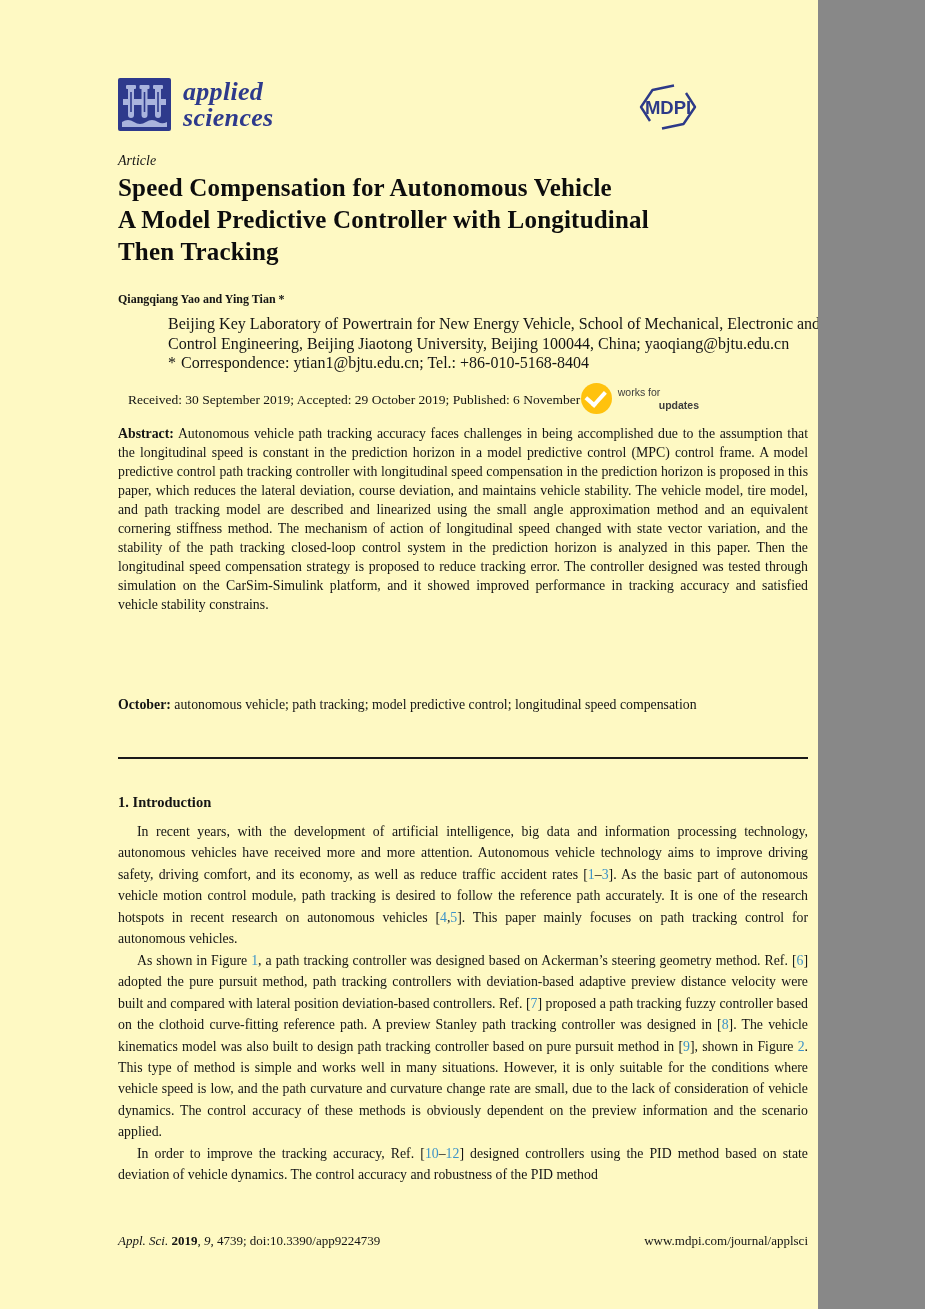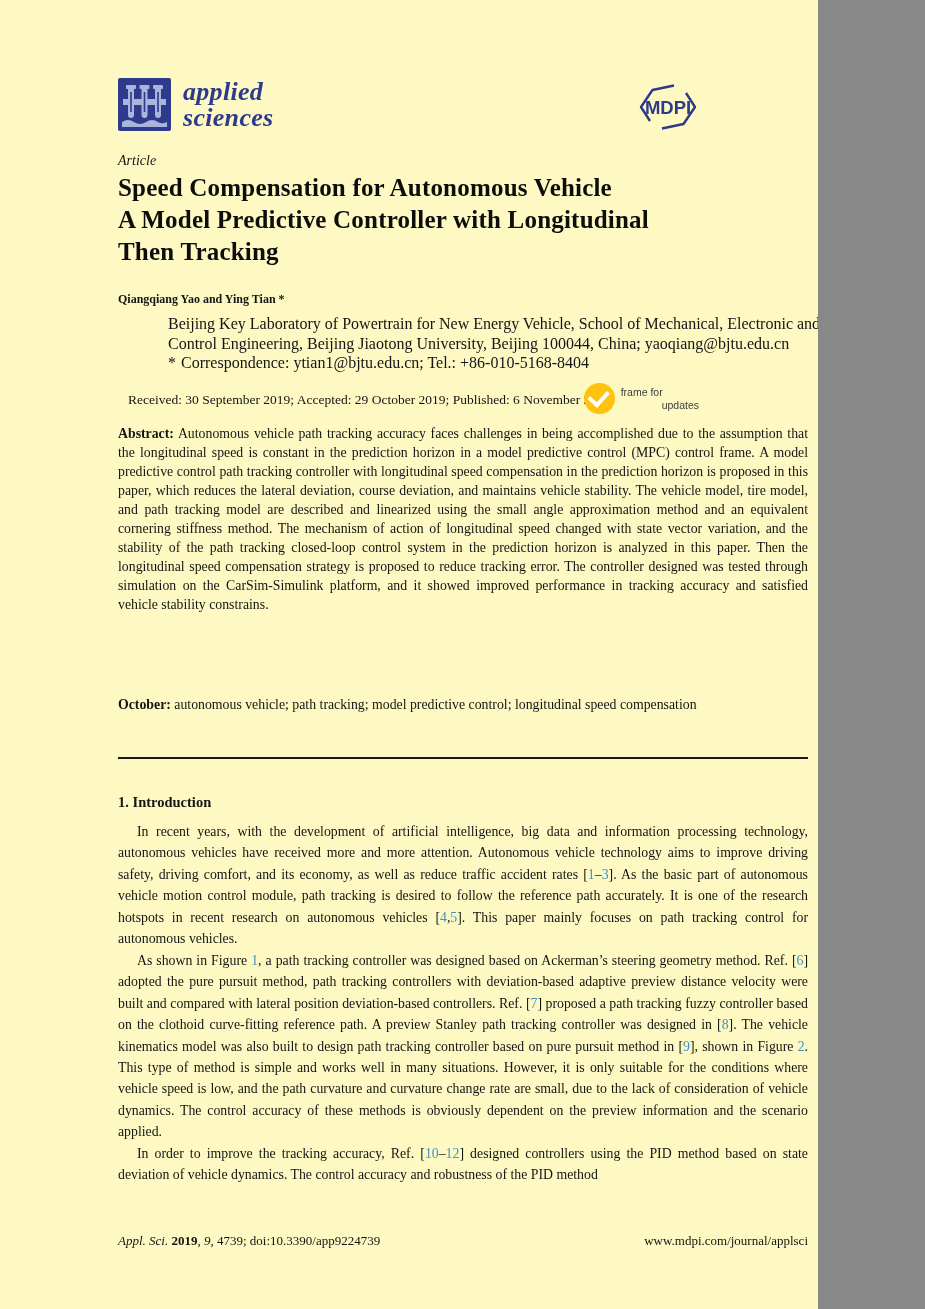--- a/index.html
+++ b/index.html
@@ -29,21 +29,21 @@
   .correspondence .star{position:absolute;left:0;top:0;}
   .dates{position:absolute;top:392px;left:128px;font-size:13.5px;}
   
   .badge{position:absolute;top:383px;right:119px;display:flex;align-items:center;cursor:pointer;}
   .badge-circle{width:31px;height:31px;border-radius:50%;background:#ffc20e;
     display:flex;align-items:center;justify-content:center;}
   .badge-check{width:15px;height:9px;border-left:4px solid #fff;border-bottom:4px solid #fff;
     transform:rotate(-48deg) translate(1px,-2px);}
   .badge-text{margin-left:6px;font-family:"Liberation Sans",sans-serif;
     font-size:10.5px;line-height:12.5px;color:#3d3d3d;}
-  .badge-text .b2{font-weight:normal;margin-left:41px;}
+  .badge-text .b2{font-weight:bold;margin-left:41px;}
   
   .abstract{position:absolute;top:424px;left:118px;width:690px;
     font-size:13.8px;line-height:19px;text-align:justify;}
   .inline-label{font-weight:bold;}
   .keywords{position:absolute;top:694px;left:118px;width:690px;
     font-size:13.8px;line-height:21.25px;text-align:justify;}
   .rule{position:absolute;top:757px;left:118px;width:690px;height:2px;background:#1a1a1a;}
   
   .section-heading{position:absolute;top:794px;left:118px;font-size:14.5px;font-weight:bold;}
   .body-text{position:absolute;top:821px;left:118px;width:690px;
@@ -116,21 +116,21 @@
     </div>
   </div>
 
   <div class="dates">Received: 30 September 2019; Accepted: 29 October 2019; Published: 6 November 2019</div>
 
   <div class="badge">
     <div class="badge-circle">
       <div class="badge-check"></div>
     </div>
     <div class="badge-text">
-      <div class="b1">frame for</div>
+      <div class="b1">works for</div>
       <div class="b2">updates</div>
     </div>
   </div>
 
   <div class="abstract">
     <span class="inline-label">Abstract:</span><span> Autonomous vehicle path tracking accuracy faces challenges in being accomplished due to the assumption that the longitudinal speed is constant in the prediction horizon in a model predictive control (MPC) control frame. A model predictive control path tracking controller with longitudinal speed compensation in the prediction horizon is proposed in this paper, which reduces the lateral deviation, course deviation, and maintains vehicle stability. The vehicle model, tire model, and path tracking model are described and linearized using the small angle approximation method and an equivalent cornering stiffness method. The mechanism of action of longitudinal speed changed with state vector variation, and the stability of the path tracking closed-loop control system in the prediction horizon is analyzed in this paper. Then the longitudinal speed compensation strategy is proposed to reduce tracking error. The controller designed was tested through simulation on the CarSim-Simulink platform, and it showed improved performance in tracking accuracy and satisfied vehicle stability constrains.</span>
   </div>
 
   <div class="keywords">
     <span class="inline-label">October:</span><span> autonomous vehicle; path tracking; model predictive control; longitudinal speed compensation</span>

